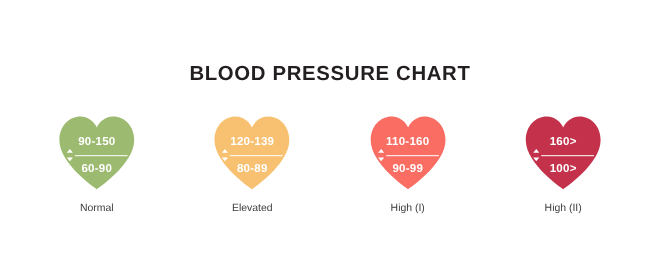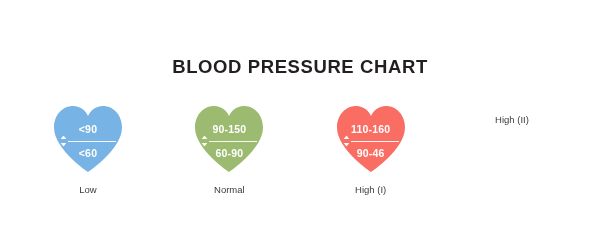--- a/index.html
+++ b/index.html
@@ -117,39 +117,20 @@
 </style>
 </head>
 <body>
 
 <div class="chart-wrap">
 
   <div class="chart-title">BLOOD PRESSURE CHART</div>
 
   <div class="hearts-row">
 
-    <div class="heart-cell">
-      <div class="heart">
-        <svg class="heart-svg" viewBox="0 0 72 70">
-          <path d="M36 68 C36 68 2 45.5 2 23.5 C2 10.5 11 2 21 2 C29 2 34 7.5 36 12 C38 7.5 43 2 51 2 C61 2 70 10.5 70 23.5 C70 45.5 36 68 36 68 Z" fill="#77B3E4"></path>
-        </svg>
-        <div class="heart-inner">
-          <div class="bp-value">&lt;90</div>
-          <div class="divider-row">
-            <svg class="arrows-icon" viewBox="0 0 7 11">
-              <polygon points="3.5,0 6.3,3.4 0.7,3.4" fill="#ffffff"></polygon>
-              <polygon points="3.5,11 0.7,7.6 6.3,7.6" fill="#ffffff"></polygon>
-            </svg>
-            <div class="divider-line"></div>
-          </div>
-          <div class="bp-value">&lt;60</div>
-        </div>
-      </div>
-      <div class="heart-label">Low</div>
-    </div>
 
     <div class="heart-cell">
       <div class="heart">
         <svg class="heart-svg" viewBox="0 0 72 70">
           <path d="M36 68 C36 68 2 45.5 2 23.5 C2 10.5 11 2 21 2 C29 2 34 7.5 36 12 C38 7.5 43 2 51 2 C61 2 70 10.5 70 23.5 C70 45.5 36 68 36 68 Z" fill="#9CBA70"></path>
         </svg>
         <div class="heart-inner">
           <div class="bp-value">90-150</div>
           <div class="divider-row">
             <svg class="arrows-icon" viewBox="0 0 7 11">
@@ -157,39 +138,74 @@
               <polygon points="3.5,11 0.7,7.6 6.3,7.6" fill="#ffffff"></polygon>
             </svg>
             <div class="divider-line"></div>
           </div>
           <div class="bp-value">60-90</div>
         </div>
       </div>
       <div class="heart-label">Normal</div>
     </div>
 
+    <div class="heart-cell">
+      <div class="heart">
+        <svg class="heart-svg" viewBox="0 0 72 70">
+          <path d="M36 68 C36 68 2 45.5 2 23.5 C2 10.5 11 2 21 2 C29 2 34 7.5 36 12 C38 7.5 43 2 51 2 C61 2 70 10.5 70 23.5 C70 45.5 36 68 36 68 Z" fill="#F8C171"></path>
+        </svg>
+        <div class="heart-inner">
+          <div class="bp-value">120-139</div>
+          <div class="divider-row">
+            <svg class="arrows-icon" viewBox="0 0 7 11">
+              <polygon points="3.5,0 6.3,3.4 0.7,3.4" fill="#ffffff"></polygon>
+              <polygon points="3.5,11 0.7,7.6 6.3,7.6" fill="#ffffff"></polygon>
+            </svg>
+            <div class="divider-line"></div>
+          </div>
+          <div class="bp-value">80-89</div>
+        </div>
+      </div>
+      <div class="heart-label">Elevated</div>
+    </div>
 
     <div class="heart-cell">
       <div class="heart">
         <svg class="heart-svg" viewBox="0 0 72 70">
           <path d="M36 68 C36 68 2 45.5 2 23.5 C2 10.5 11 2 21 2 C29 2 34 7.5 36 12 C38 7.5 43 2 51 2 C61 2 70 10.5 70 23.5 C70 45.5 36 68 36 68 Z" fill="#F96D63"></path>
         </svg>
         <div class="heart-inner">
           <div class="bp-value">110-160</div>
           <div class="divider-row">
             <svg class="arrows-icon" viewBox="0 0 7 11">
               <polygon points="3.5,0 6.3,3.4 0.7,3.4" fill="#ffffff"></polygon>
               <polygon points="3.5,11 0.7,7.6 6.3,7.6" fill="#ffffff"></polygon>
             </svg>
             <div class="divider-line"></div>
           </div>
-          <div class="bp-value">90-46</div>
+          <div class="bp-value">90-99</div>
         </div>
       </div>
       <div class="heart-label">High (I)</div>
     </div>
 
     <div class="heart-cell">
+      <div class="heart">
+        <svg class="heart-svg" viewBox="0 0 72 70">
+          <path d="M36 68 C36 68 2 45.5 2 23.5 C2 10.5 11 2 21 2 C29 2 34 7.5 36 12 C38 7.5 43 2 51 2 C61 2 70 10.5 70 23.5 C70 45.5 36 68 36 68 Z" fill="#C3324A"></path>
+        </svg>
+        <div class="heart-inner">
+          <div class="bp-value">160&gt;</div>
+          <div class="divider-row">
+            <svg class="arrows-icon" viewBox="0 0 7 11">
+              <polygon points="3.5,0 6.3,3.4 0.7,3.4" fill="#ffffff"></polygon>
+              <polygon points="3.5,11 0.7,7.6 6.3,7.6" fill="#ffffff"></polygon>
+            </svg>
+            <div class="divider-line"></div>
+          </div>
+          <div class="bp-value">100&gt;</div>
+        </div>
+      </div>
       <div class="heart-label">High (II)</div>
     </div>
 
   </div>
 </div>
 
 </body></html>

